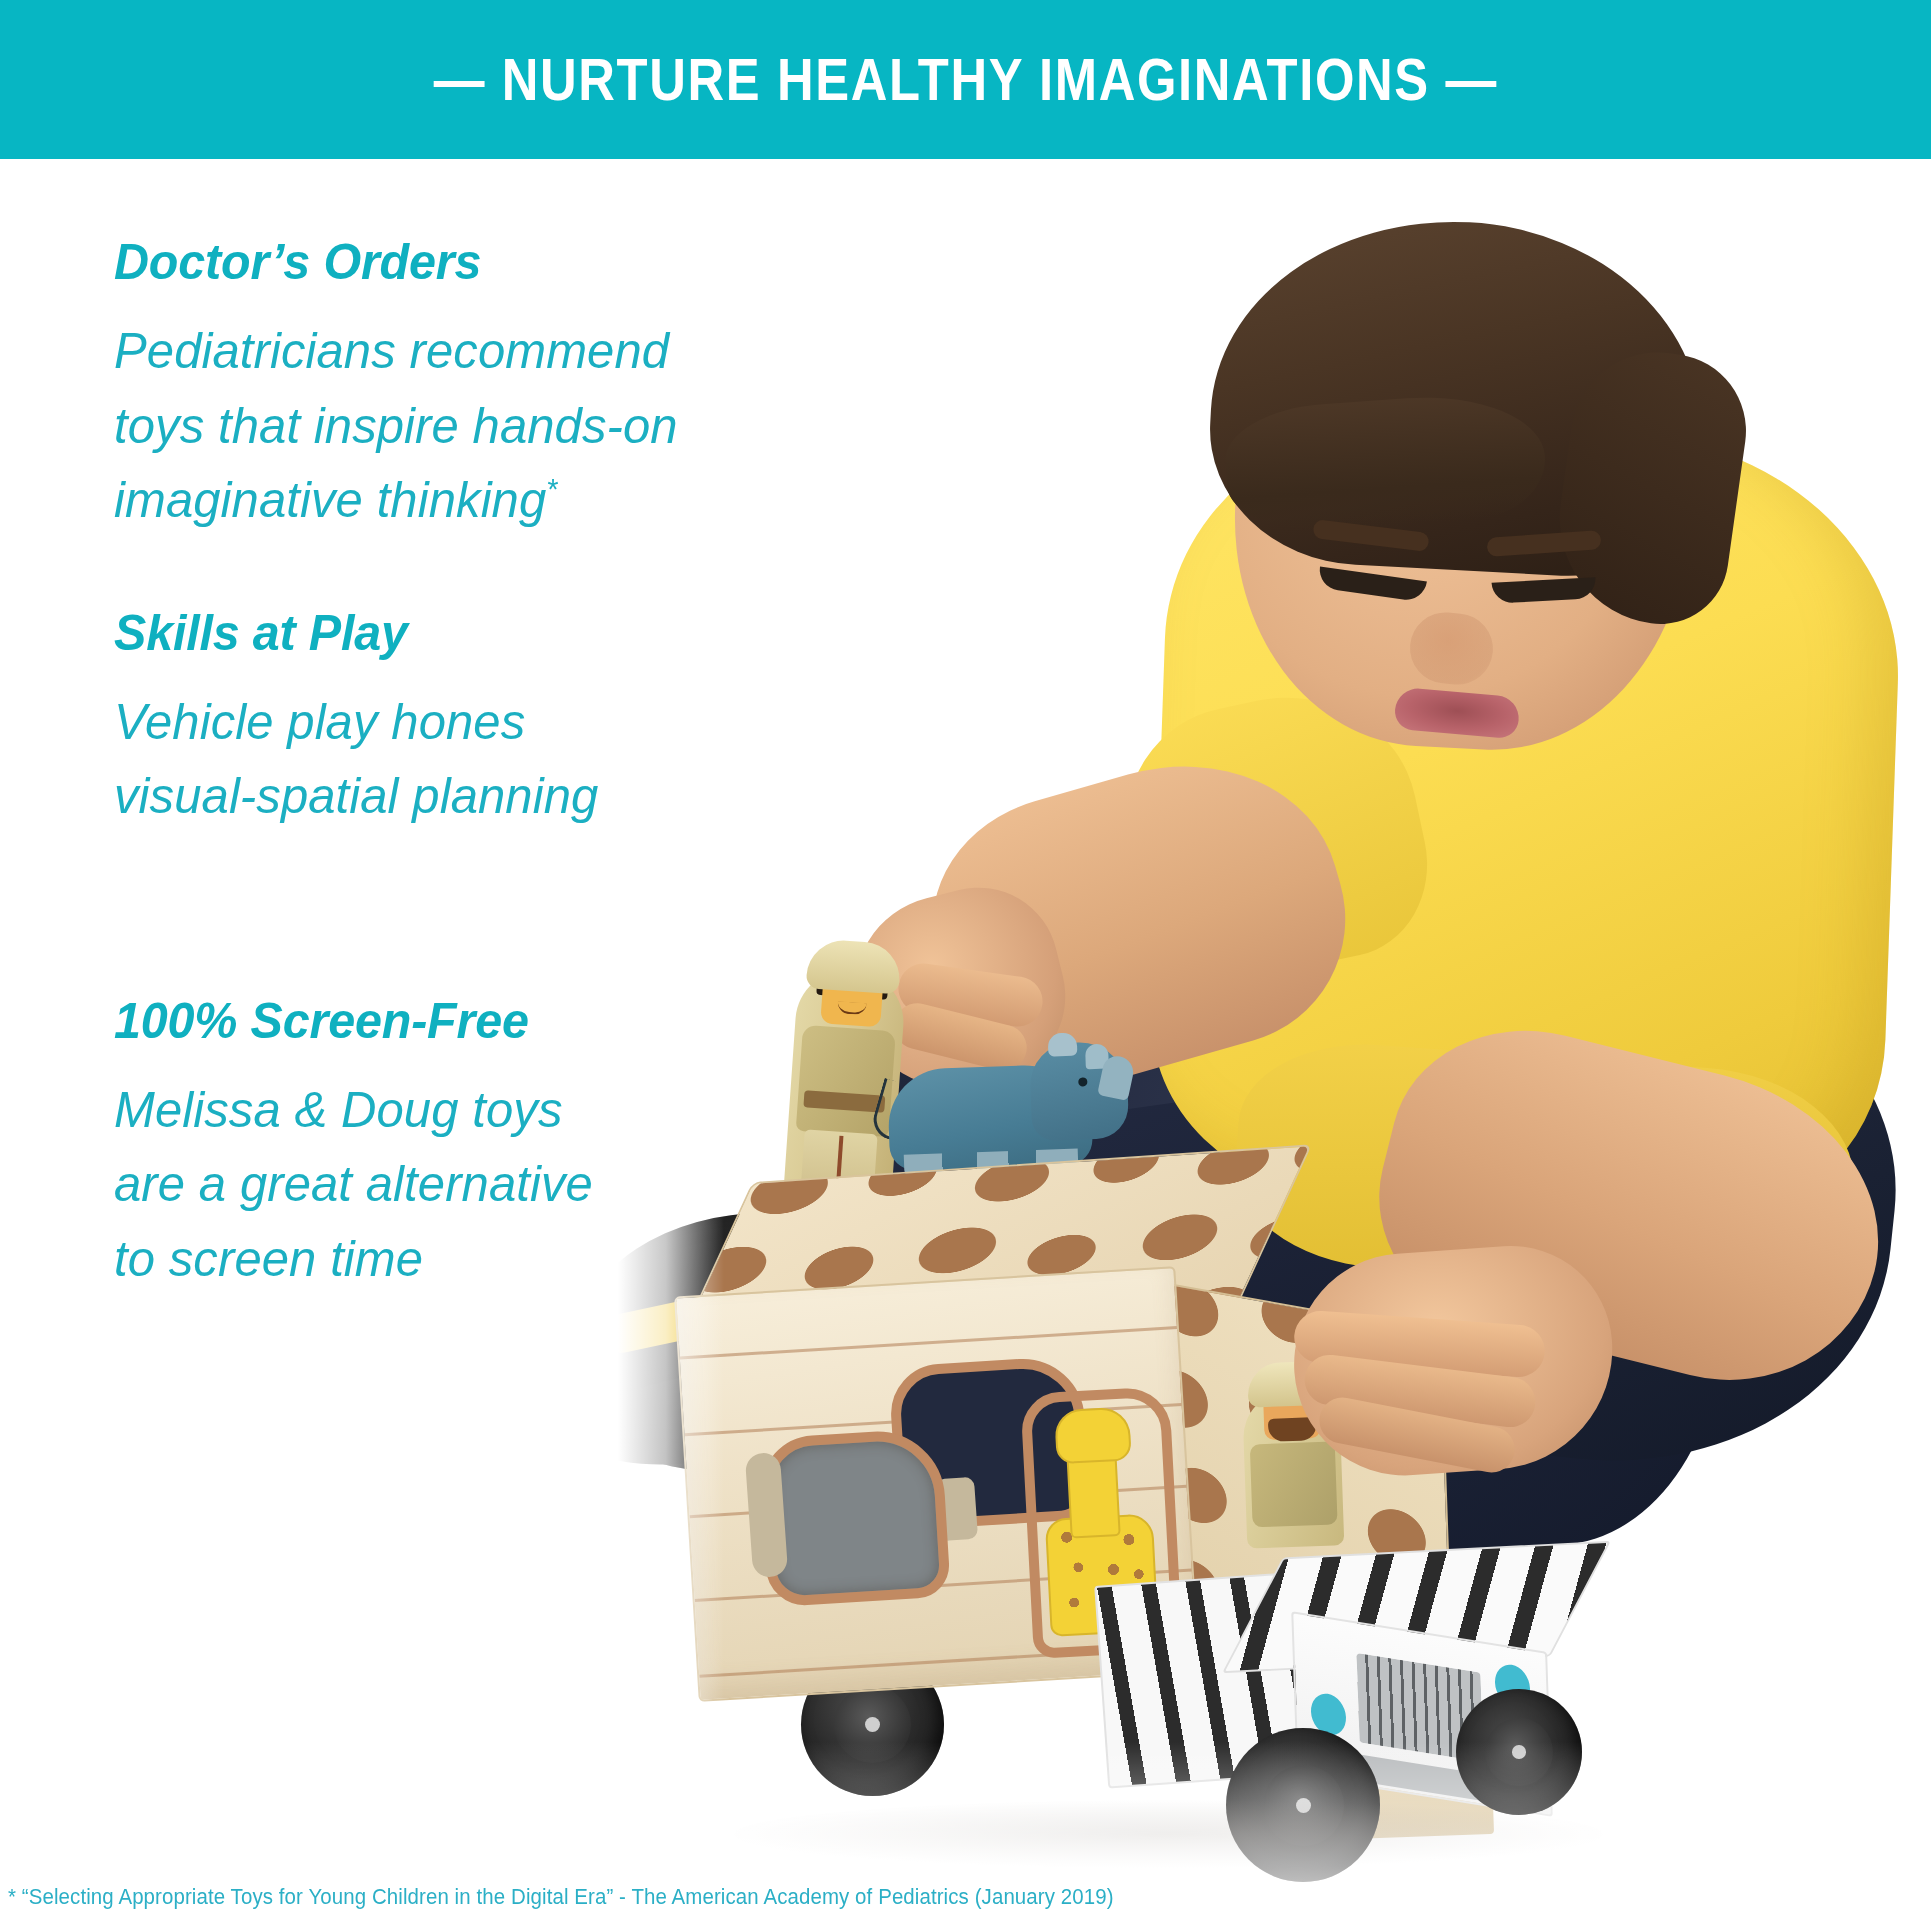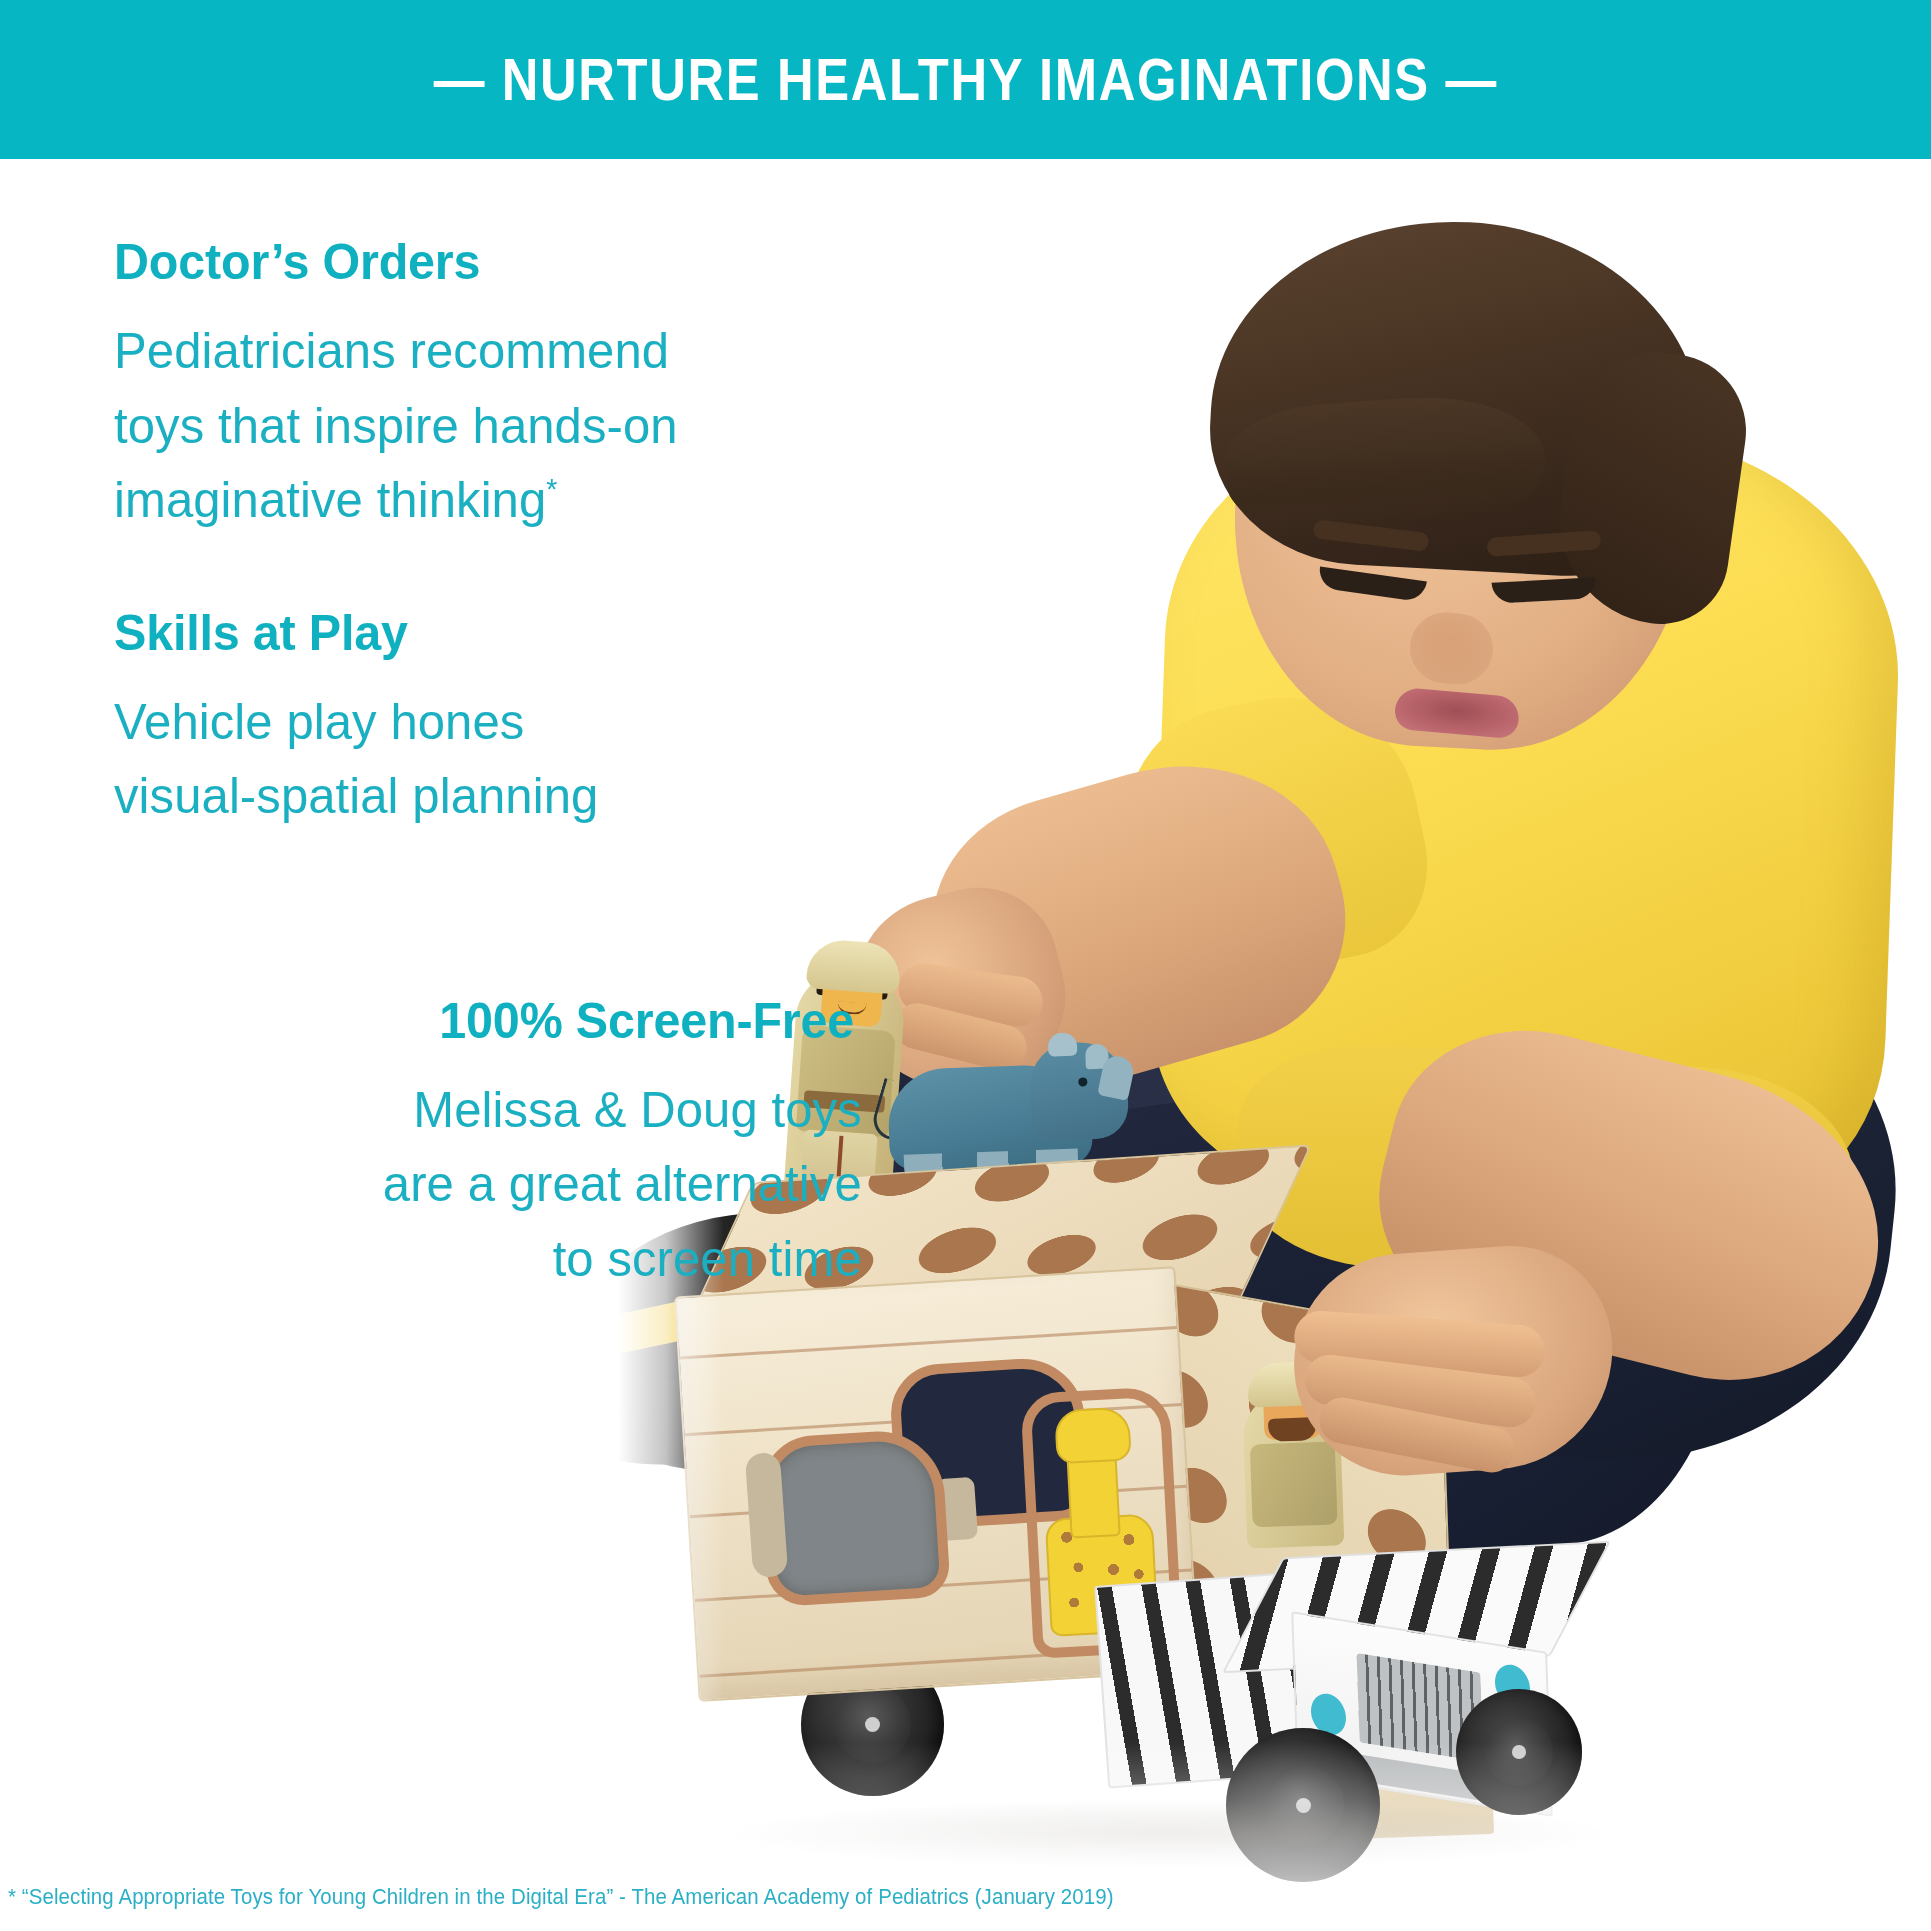--- a/index.html
+++ b/index.html
@@ -18,39 +18,39 @@
     color:#ffffff; font-size:59px; font-weight:700;
     letter-spacing:1.9px; white-space:nowrap;
     transform:scaleX(0.86); transform-origin:center;
     font-family:"Liberation Sans", sans-serif;
   }
 
   
   #text-column {
     position:absolute; left:114px; top:237px; width:763px; z-index:6;
   }
-  .block { margin-bottom:0; }
+  .block { margin-bottom:0;font-style:italic; }
   .block-heading {
     color:#0FB0C0; font-weight:700; font-size:50px;
     letter-spacing:-0.2px; line-height:1.0;
     transform:scaleX(0.97); transform-origin:left center;
     white-space:nowrap;
   }
   .block-body {
     color:#1BAFC2; font-weight:300; font-size:50px;
     line-height:1.49; letter-spacing:0.1px;
     transform:scaleX(0.98); transform-origin:left top;
   }
   .block-body .line { white-space:nowrap; }
   .fn-mark { font-size:29px; vertical-align:super; line-height:0; }
 
   #block-1 .block-heading { margin-bottom:27px; }
   #block-2 { margin-top:70px; }
   #block-2 .block-heading { margin-bottom:27px; }
-  #block-3 { margin-top:162px;text-align:right; }
+  #block-3 { margin-top:162px; }
   #block-3 .block-heading { margin-bottom:27px; }
 
   
   #footnote {
     position:absolute; left:7.7px; bottom:21px; z-index:8;
     color:#2BAFC6; font-size:22px; font-weight:400;
     letter-spacing:0.1px; white-space:nowrap;
     transform:scaleX(0.93); transform-origin:left center;
   }
 

